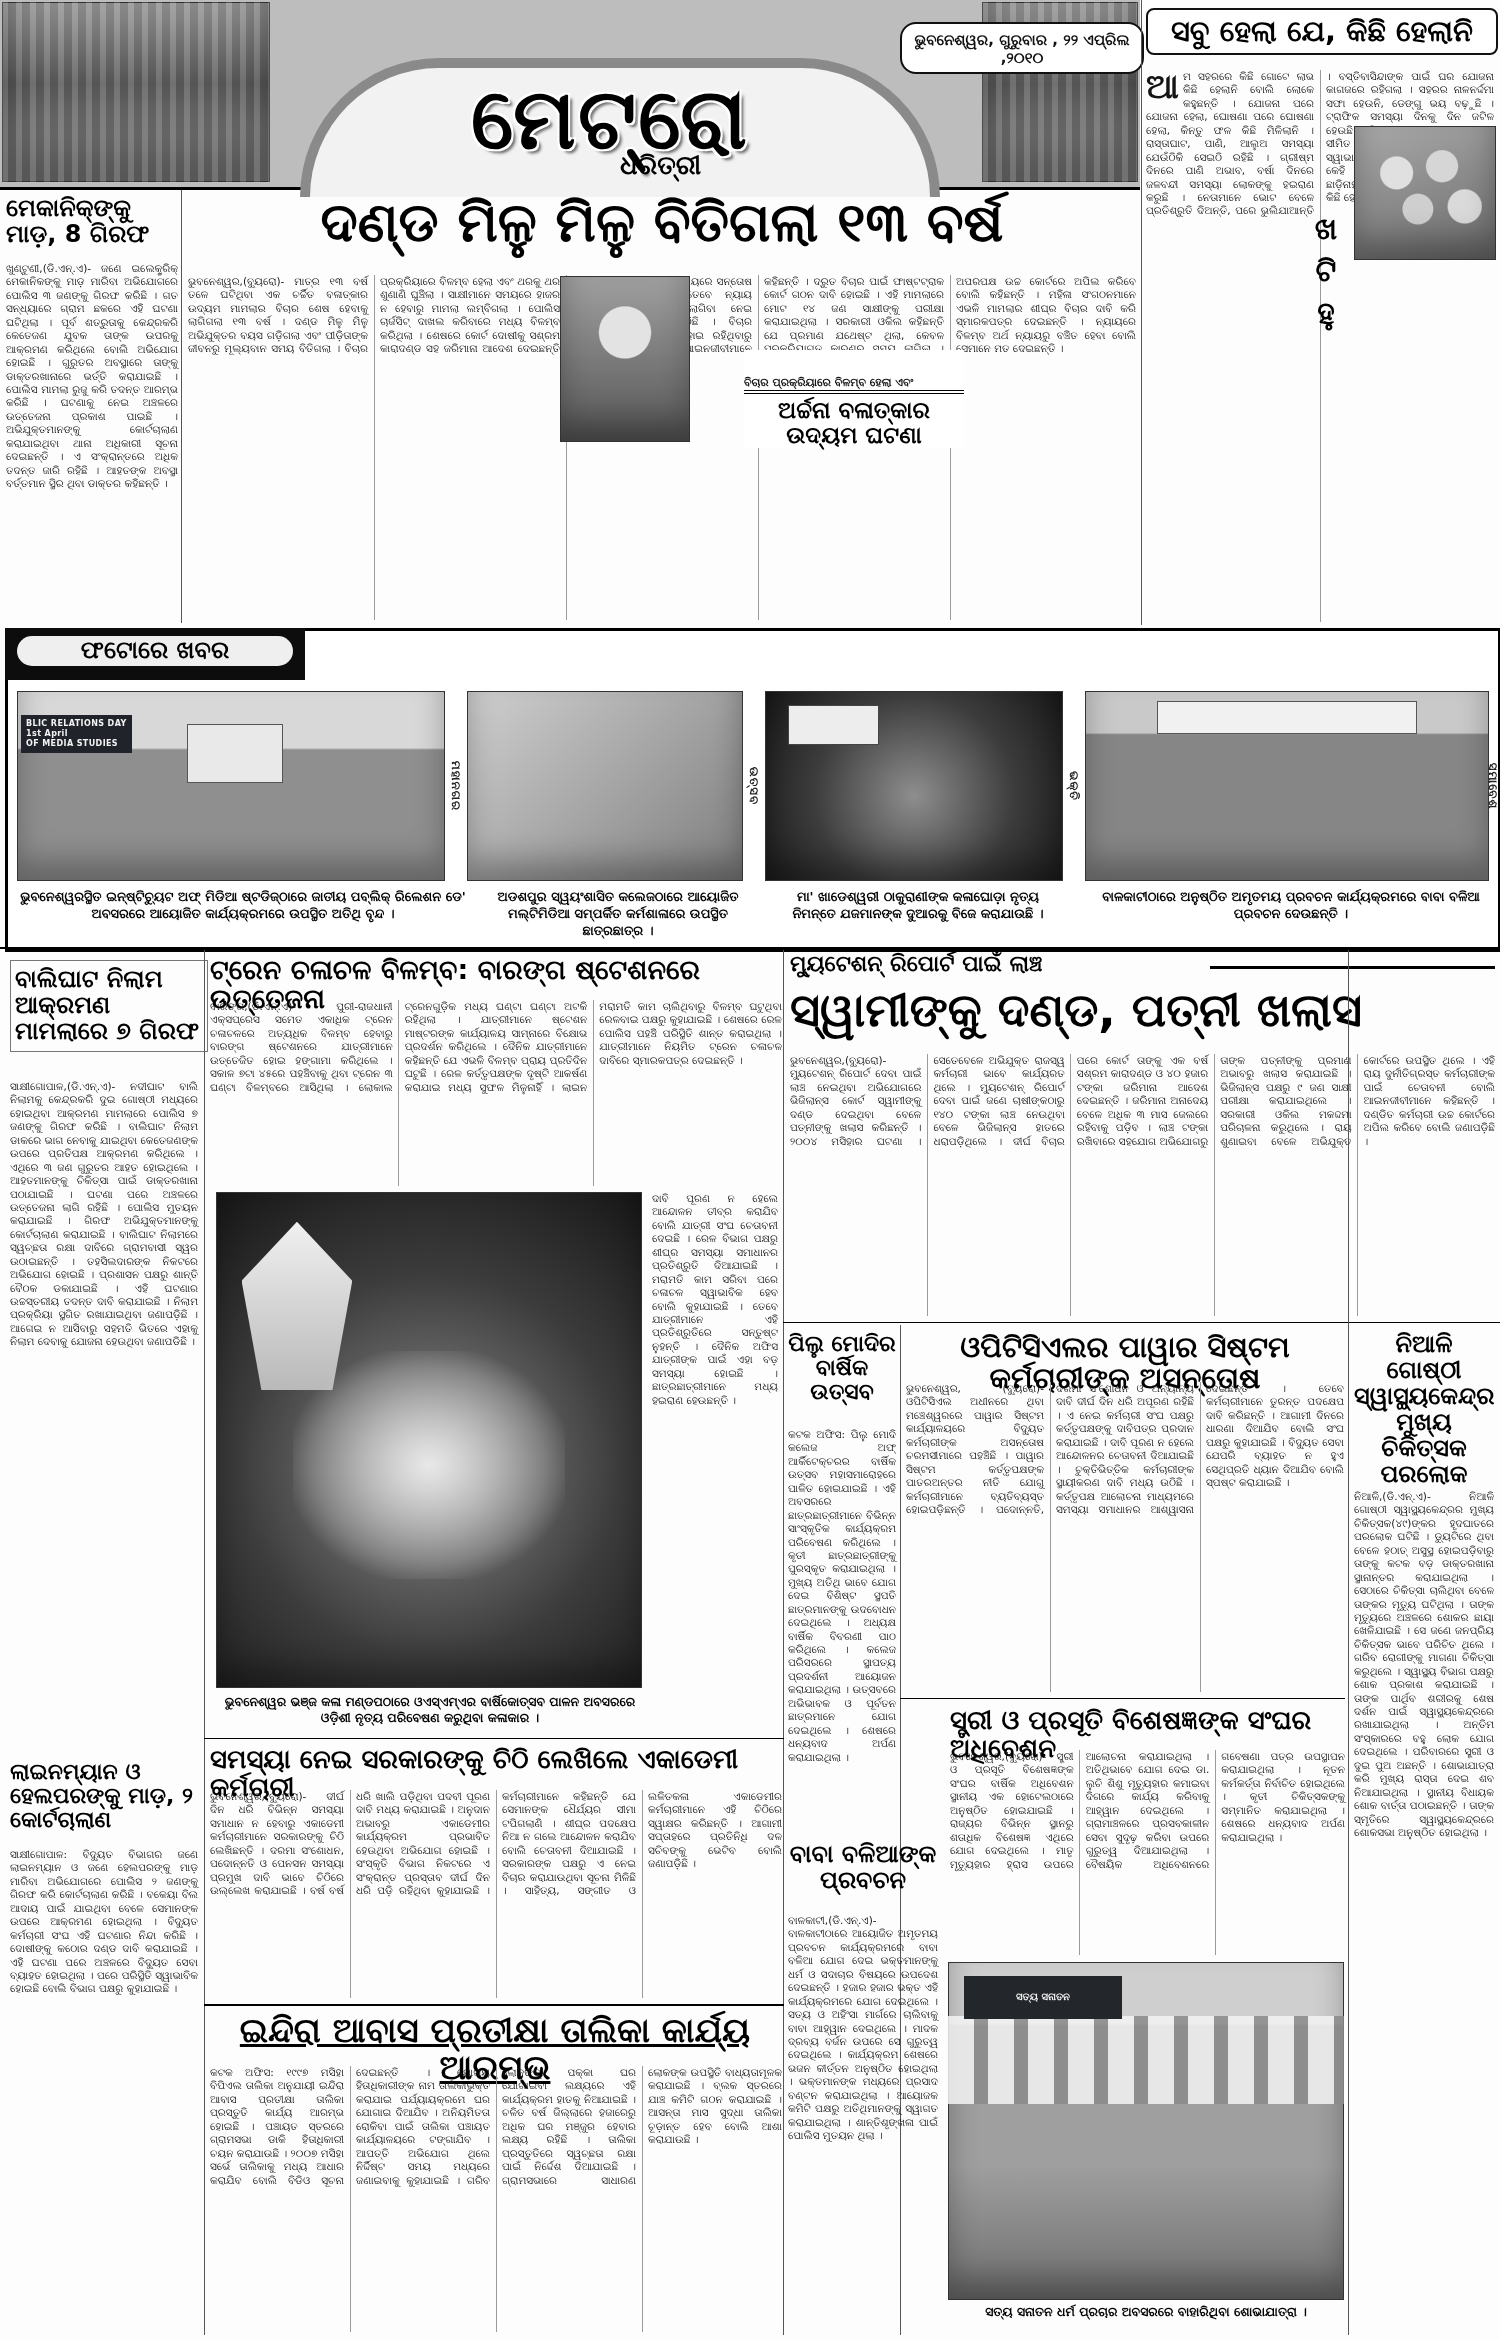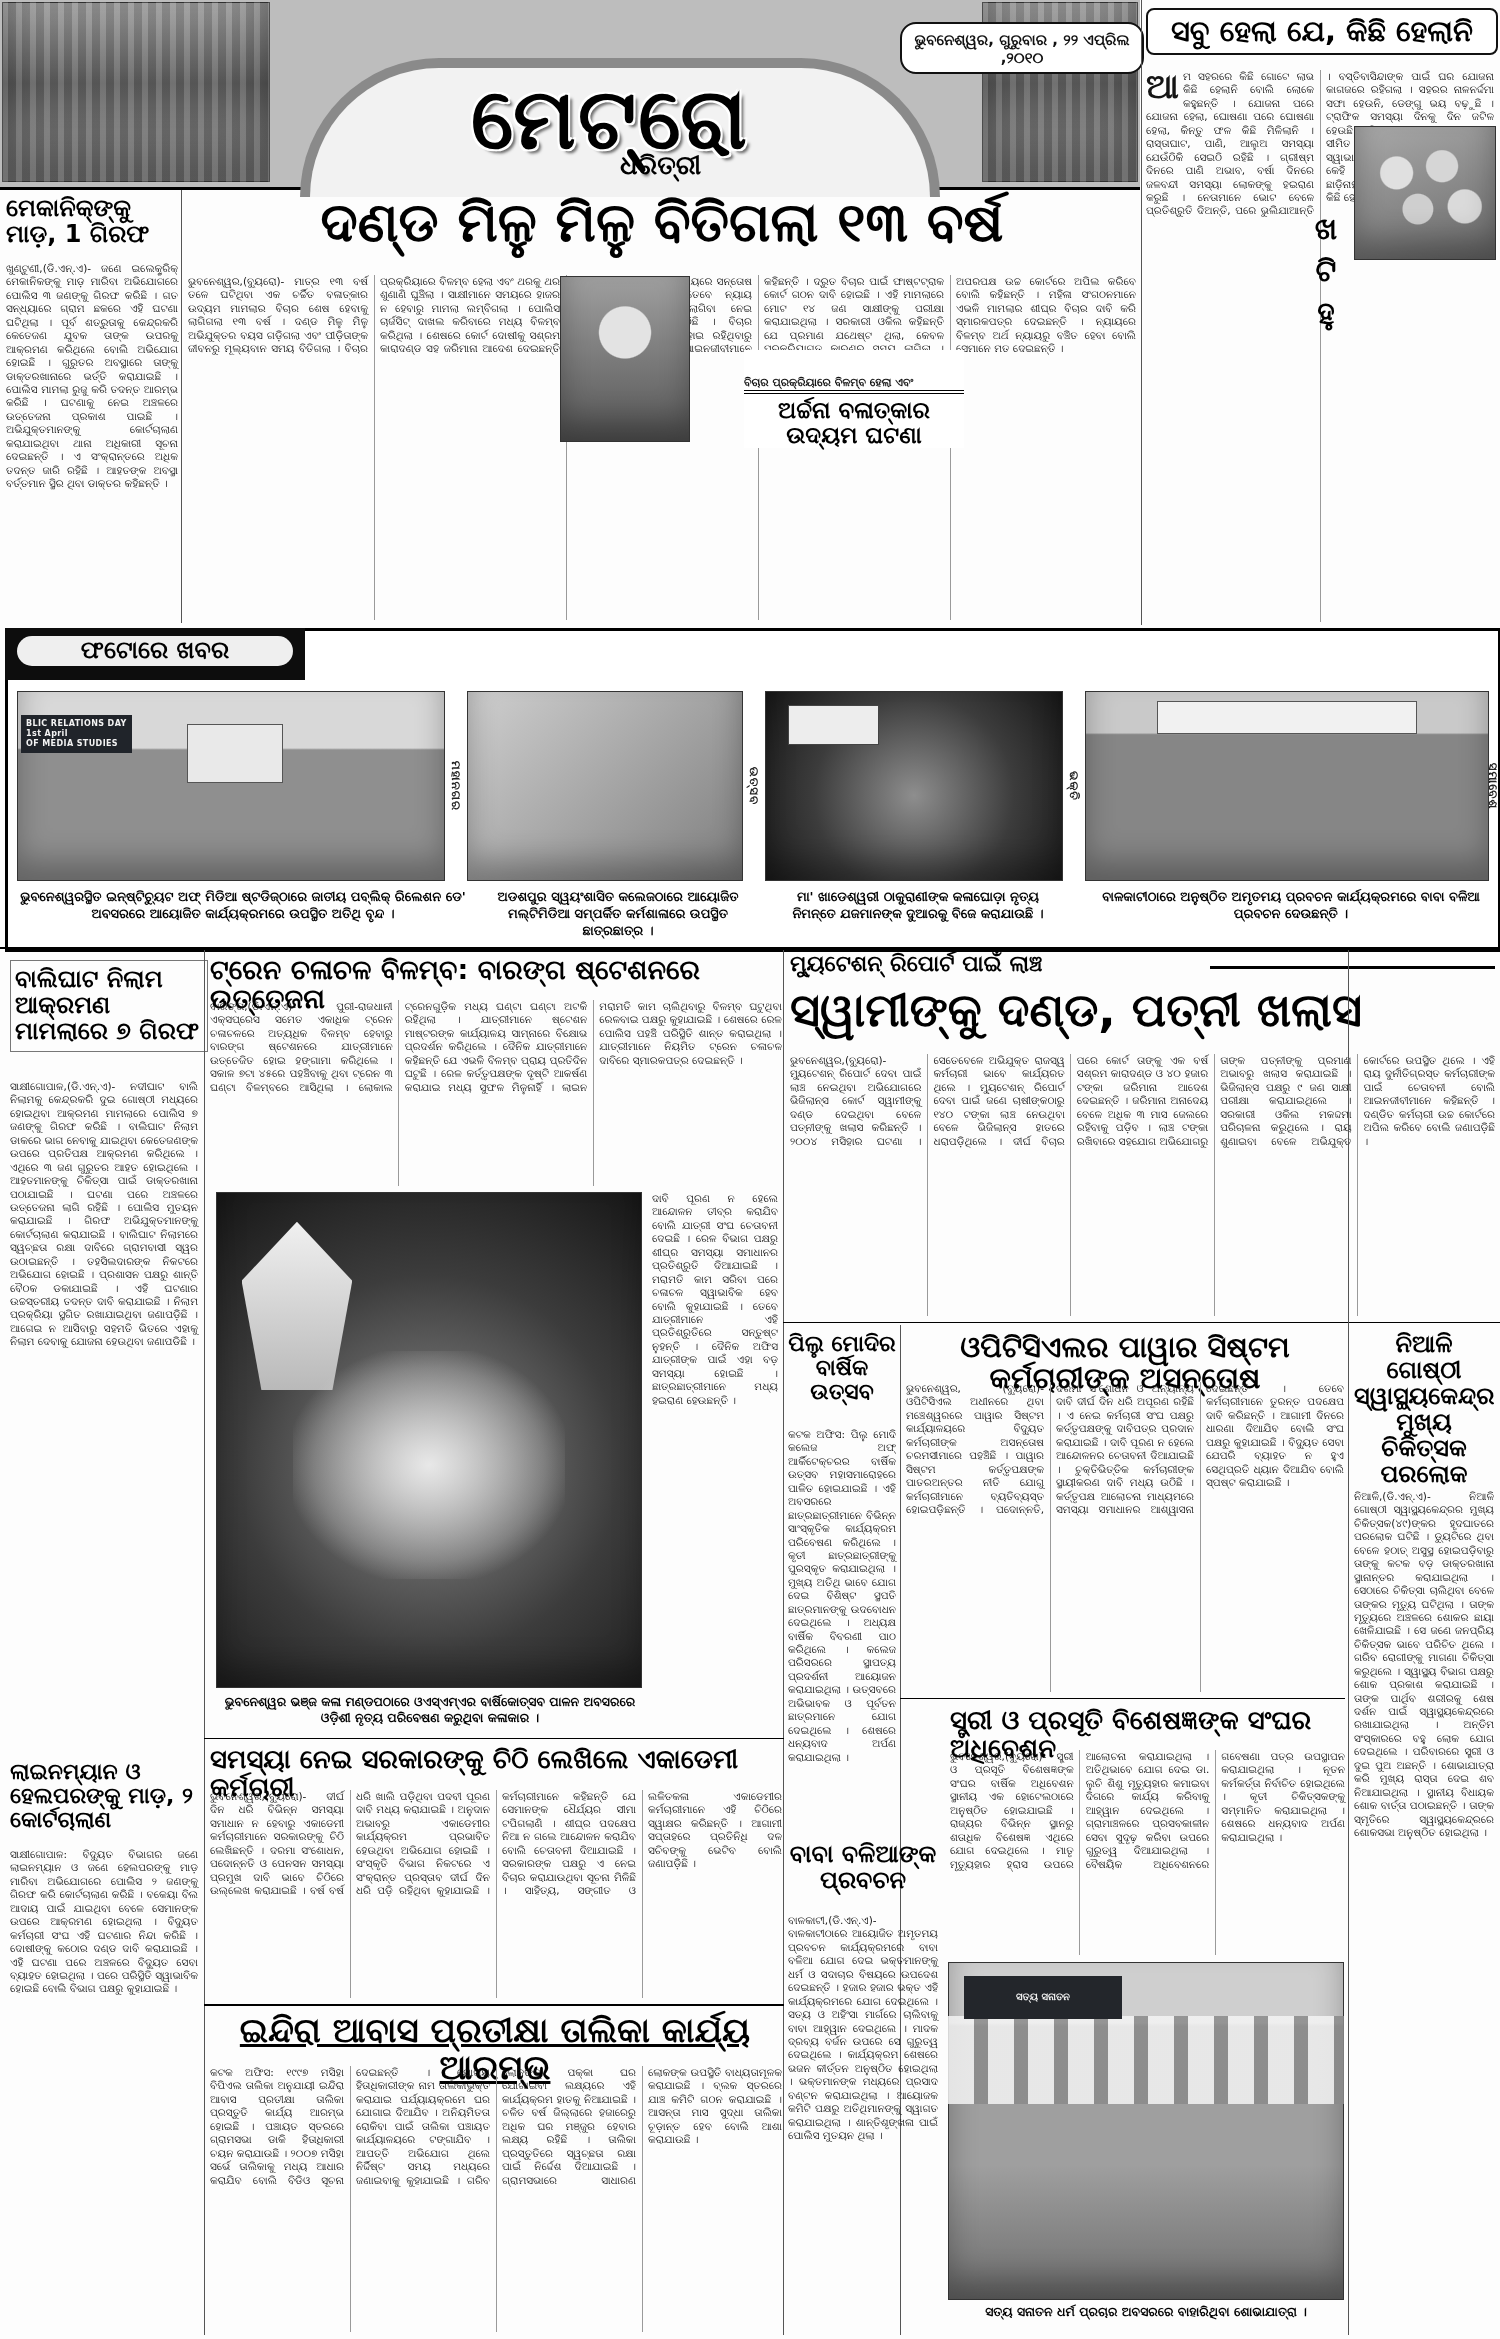--- a/index.html
+++ b/index.html
@@ -78,21 +78,21 @@
   </div>
 
   <div class="vrule" style="left:1141px;top:0;height:625px;"></div>
   <div class="abs boxed hl center" style="left:1146px;top:8px;width:344px;font-size:29px;padding:6px 2px;">ସବୁ ହେଲା ଯେ, କିଛି ହେଲାନି</div>
   <div class="abs bt cols2 drop" style="left:1146px;top:70px;width:348px;height:552px;">ଆମ ସହରରେ କିଛି ଗୋଟେ ଲାଭ କିଛି ହେଲାନି ବୋଲି ଲୋକେ କହୁଛନ୍ତି । ଯୋଜନା ପରେ ଯୋଜନା ହେଲା, ଘୋଷଣା ପରେ ଘୋଷଣା ହେଲା, କିନ୍ତୁ ଫଳ କିଛି ମିଳିଲାନି । ରାସ୍ତାଘାଟ, ପାଣି, ଆଲୁଅ ସମସ୍ୟା ଯେଉଁଠିକି ସେଇଠି ରହିଛି । ଗ୍ରୀଷ୍ମ ଦିନରେ ପାଣି ଅଭାବ, ବର୍ଷା ଦିନରେ ଜଳବନ୍ଦୀ ସମସ୍ୟା ଲୋକଙ୍କୁ ହଇରାଣ କରୁଛି । ନେତାମାନେ ଭୋଟ ବେଳେ ପ୍ରତିଶ୍ରୁତି ଦିଅନ୍ତି, ପରେ ଭୁଲିଯାଆନ୍ତି । ବସ୍ତିବାସିନ୍ଦାଙ୍କ ପାଇଁ ଘର ଯୋଜନା କାଗଜରେ ରହିଗଲା । ସହରର ନାଳନର୍ଦ୍ଦମା ସଫା ହେଉନି, ଡେଙ୍ଗୁ ଭୟ ବଢ଼ୁଛି । ଟ୍ରାଫିକ ସମସ୍ୟା ଦିନକୁ ଦିନ ଜଟିଳ ହେଉଛି । ବିକାଶ କେବଳ କାଗଜପତ୍ରରେ ସୀମିତ ରହିଗଲେ ଜନଅସନ୍ତୋଷ ବଢ଼ିବା ସ୍ୱାଭାବିକ । ଏ ସଂଗ୍ରାମ କେବେ ସରିବ କେହି ଜାଣନ୍ତି ନାହିଁ । ତଥାପି ଆଶା ଛାଡ଼ିନାହାନ୍ତି ସହରବାସୀ । ସବୁ ହେଲା ଯେ, କିଛି ହେଲାନି – ଏହା ହିଁ ଆଜିର ବାସ୍ତବତା ।</div>
   <div class="abs photo ph-faces" style="left:1354px;top:126px;width:142px;height:134px;"></div>
   <div class="abs vword" style="left:1306px;top:210px;width:40px;">ଖ</div>
   <div class="abs vword" style="left:1306px;top:252px;width:40px;">ଟି</div>
   <div class="abs vword" style="left:1306px;top:294px;width:40px;">ହୁ</div>
 
-  <div class="abs hl" style="left:6px;top:196px;width:172px;font-size:24px;">ମେକାନିକ୍‌ଙ୍କୁ ମାଡ଼, 1 ଗିରଫ</div>
+  <div class="abs hl" style="left:6px;top:196px;width:172px;font-size:24px;">ମେକାନିକ୍‌ଙ୍କୁ ମାଡ଼, 8 ଗିରଫ</div>
   <div class="abs bt" style="left:6px;top:262px;width:172px;height:360px;">ଖୁଣ୍ଟୁଣୀ,(ଡି.ଏନ୍.ଏ)- ଜଣେ ଇଲେକ୍ଟ୍ରିକ୍ ମେକାନିକଙ୍କୁ ମାଡ଼ ମାରିବା ଅଭିଯୋଗରେ ପୋଲିସ ୩ ଜଣଙ୍କୁ ଗିରଫ କରିଛି । ଗତ ସନ୍ଧ୍ୟାରେ ଗ୍ରାମ ଛକରେ ଏହି ଘଟଣା ଘଟିଥିଲା । ପୂର୍ବ ଶତ୍ରୁତାକୁ କେନ୍ଦ୍ରକରି କେତେଜଣ ଯୁବକ ତାଙ୍କ ଉପରକୁ ଆକ୍ରମଣ କରିଥିଲେ ବୋଲି ଅଭିଯୋଗ ହୋଇଛି । ଗୁରୁତର ଅବସ୍ଥାରେ ତାଙ୍କୁ ଡାକ୍ତରଖାନାରେ ଭର୍ତ୍ତି କରାଯାଇଛି । ପୋଲିସ ମାମଲା ରୁଜୁ କରି ତଦନ୍ତ ଆରମ୍ଭ କରିଛି । ଘଟଣାକୁ ନେଇ ଅଞ୍ଚଳରେ ଉତ୍ତେଜନା ପ୍ରକାଶ ପାଇଛି । ଅଭିଯୁକ୍ତମାନଙ୍କୁ କୋର୍ଟଚାଲାଣ କରାଯାଇଥିବା ଥାନା ଅଧିକାରୀ ସୂଚନା ଦେଇଛନ୍ତି । ଏ ସଂକ୍ରାନ୍ତରେ ଅଧିକ ତଦନ୍ତ ଜାରି ରହିଛି । ଆହତଙ୍କ ଅବସ୍ଥା ବର୍ତ୍ତମାନ ସ୍ଥିର ଥିବା ଡାକ୍ତର କହିଛନ୍ତି ।</div>
   <div class="vrule" style="left:181px;top:190px;height:433px;"></div>
 
   <div class="abs hl center" style="left:188px;top:194px;width:948px;font-size:54px;">ଦଣ୍ଡ ମିଳୁ ମିଳୁ ବିତିଗଲା ୧୩ ବର୍ଷ</div>
   <div class="abs bt cols5" style="left:188px;top:275px;width:948px;height:345px;">ଭୁବନେଶ୍ୱର,(ବ୍ୟୁରୋ)- ମାତ୍ର ୧୩ ବର୍ଷ ତଳେ ଘଟିଥିବା ଏକ ଚର୍ଚ୍ଚିତ ବଳାତ୍କାର ଉଦ୍ୟମ ମାମଲାର ବିଚାର ଶେଷ ହେବାକୁ ଲାଗିଗଲା ୧୩ ବର୍ଷ । ଦଣ୍ଡ ମିଳୁ ମିଳୁ ଅଭିଯୁକ୍ତର ବୟସ ଗଡ଼ିଗଲା ଏବଂ ପୀଡ଼ିତାଙ୍କ ଜୀବନରୁ ମୂଲ୍ୟବାନ ସମୟ ବିତିଗଲା । ବିଚାର ପ୍ରକ୍ରିୟାରେ ବିଳମ୍ବ ହେଲା ଏବଂ ଥରକୁ ଥର ଶୁଣାଣି ଘୁଞ୍ଚିଲା । ସାକ୍ଷୀମାନେ ସମୟରେ ହାଜର ନ ହେବାରୁ ମାମଲା ଲମ୍ବିଗଲା । ପୋଲିସ ଚାର୍ଜସିଟ୍ ଦାଖଲ କରିବାରେ ମଧ୍ୟ ବିଳମ୍ବ କରିଥିଲା । ଶେଷରେ କୋର୍ଟ ଦୋଷୀକୁ ସଶ୍ରମ କାରାଦଣ୍ଡ ସହ ଜରିମାନା ଆଦେଶ ଦେଇଛନ୍ତି । ପୀଡ଼ିତାଙ୍କ ପରିବାର ଏହି ରାୟରେ ସନ୍ତୋଷ ପ୍ରକାଶ କରିଛନ୍ତି । ତେବେ ନ୍ୟାୟ ପାଇବାକୁ ଏତେ ବର୍ଷ ଲାଗିବା ନେଇ ସାଧାରଣରେ ପ୍ରଶ୍ନ ଉଠିଛି । ବିଚାର ବିଭାଗରେ ମାମଲା ଗଦା ହୋଇ ରହିଥିବାରୁ ଏଭଳି ବିଳମ୍ବ ଘଟୁଥିବା ଆଇନଜୀବୀମାନେ କହିଛନ୍ତି । ଦ୍ରୁତ ବିଚାର ପାଇଁ ଫାଷ୍ଟଟ୍ରାକ କୋର୍ଟ ଗଠନ ଦାବି ହୋଇଛି । ଏହି ମାମଲାରେ ମୋଟ ୧୪ ଜଣ ସାକ୍ଷୀଙ୍କୁ ପରୀକ୍ଷା କରାଯାଇଥିଲା । ସରକାରୀ ଓକିଲ କହିଛନ୍ତି ଯେ ପ୍ରମାଣ ଯଥେଷ୍ଟ ଥିଲା, କେବଳ ପ୍ରକ୍ରିୟାଗତ କାରଣରୁ ସମୟ ଲାଗିଲା । ଅପରପକ୍ଷ ଉଚ୍ଚ କୋର୍ଟରେ ଅପିଲ କରିବେ ବୋଲି କହିଛନ୍ତି । ମହିଳା ସଂଗଠନମାନେ ଏଭଳି ମାମଲାର ଶୀଘ୍ର ବିଚାର ଦାବି କରି ସ୍ମାରକପତ୍ର ଦେଇଛନ୍ତି । ନ୍ୟାୟରେ ବିଳମ୍ବ ଅର୍ଥ ନ୍ୟାୟରୁ ବଞ୍ଚିତ ହେବା ବୋଲି ସେମାନେ ମତ ଦେଇଛନ୍ତି ।</div>
   <div class="abs photo" style="left:560px;top:276px;width:130px;height:166px;background:radial-gradient(circle at 50% 34%,#e3e3e3 0 20%,transparent 21%),linear-gradient(180deg,#9f9f9f,#565656);"></div>
   <div class="abs" style="left:744px;top:350px;width:220px;background:#fff;">
     <div class="bt center" style="font-size:11px;font-weight:bold;margin-top:26px;">ବିଚାର ପ୍ରକ୍ରିୟାରେ ବିଳମ୍ବ ହେଲା ଏବଂ</div>
     <div class="inset-box hl center" style="font-size:23px;padding-top:4px;">ଅର୍ଚ୍ଚନା ବଳାତ୍କାର ଉଦ୍ୟମ ଘଟଣା</div>
   </div>

